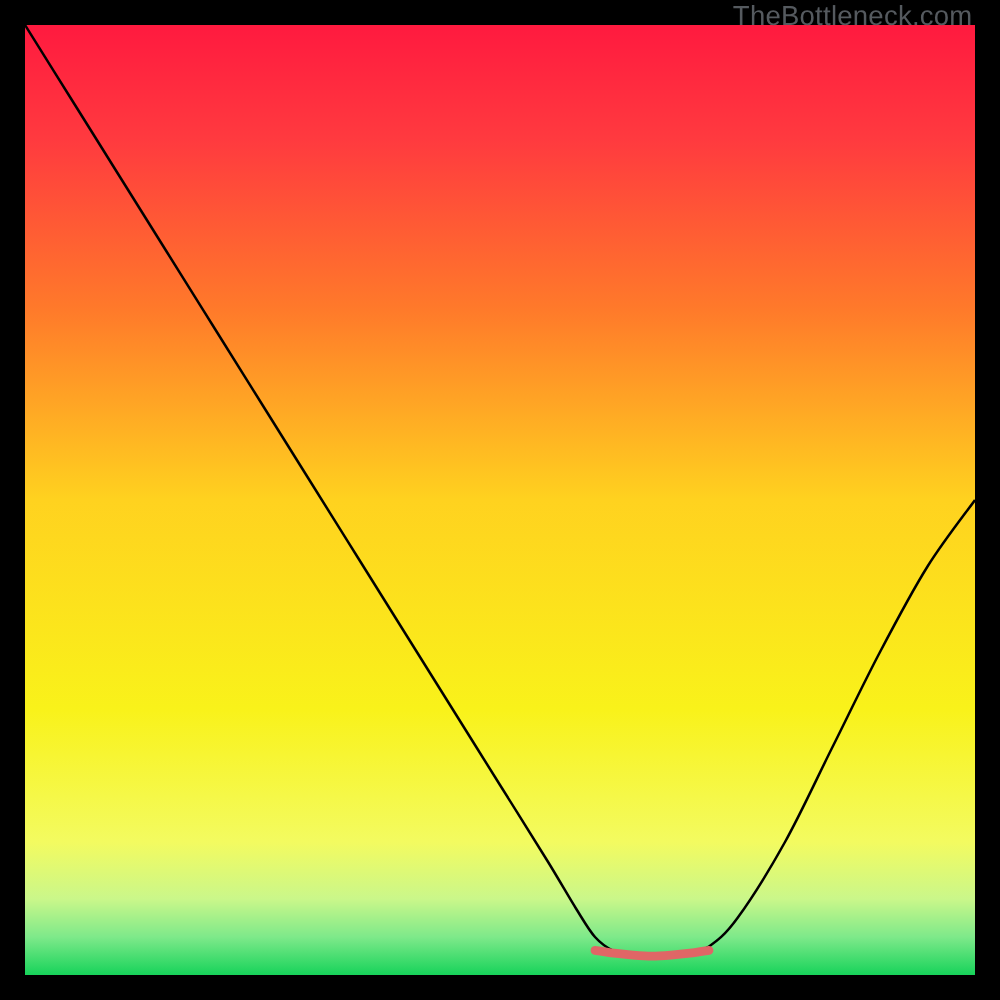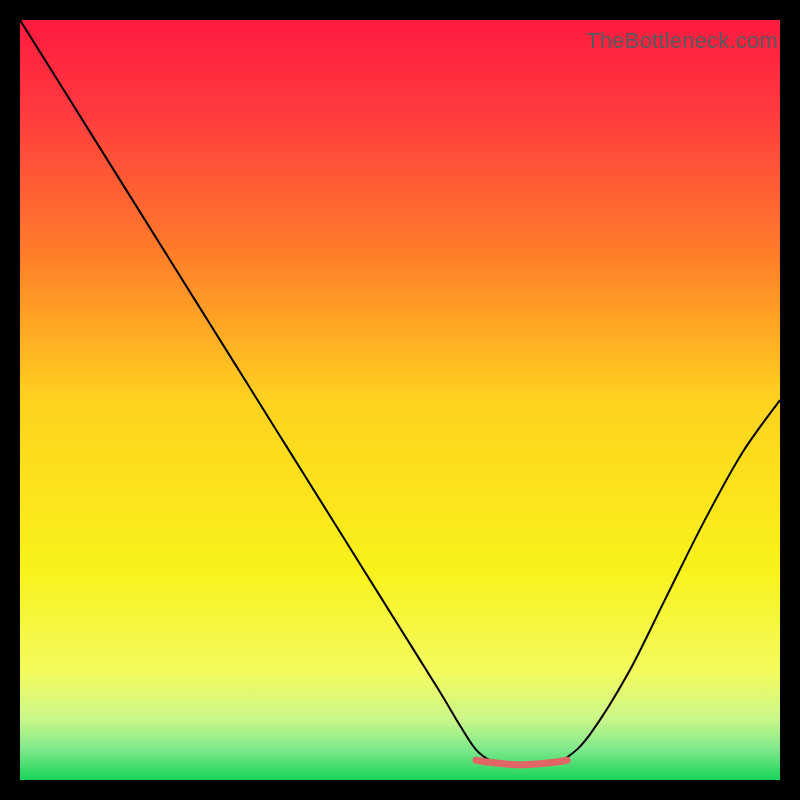--- a/index.html
+++ b/index.html
@@ -27,21 +27,20 @@
     height: 760px;
   }
   .watermark {
     position: absolute;
     top: 0px;
     right: 22px;
     color: #555a5f;
     font-size: 22px;
     font-weight: 500;
     letter-spacing: 0.2px;
-    margin-top: 28px;
   }
 </style>
 </head>
 <body>
 
 <div class="frame">
   <svg class="plot" viewBox="0 0 760 760">
     <defs>
       <linearGradient id="bg-grad" x1="0" y1="0" x2="0" y2="1">
           <stop offset="0%" stop-color="#ff1a3f"></stop>

